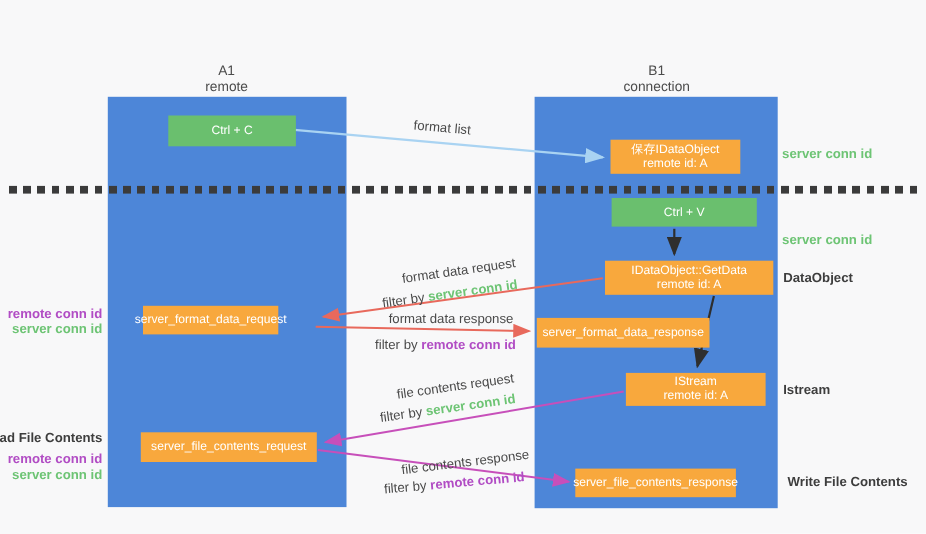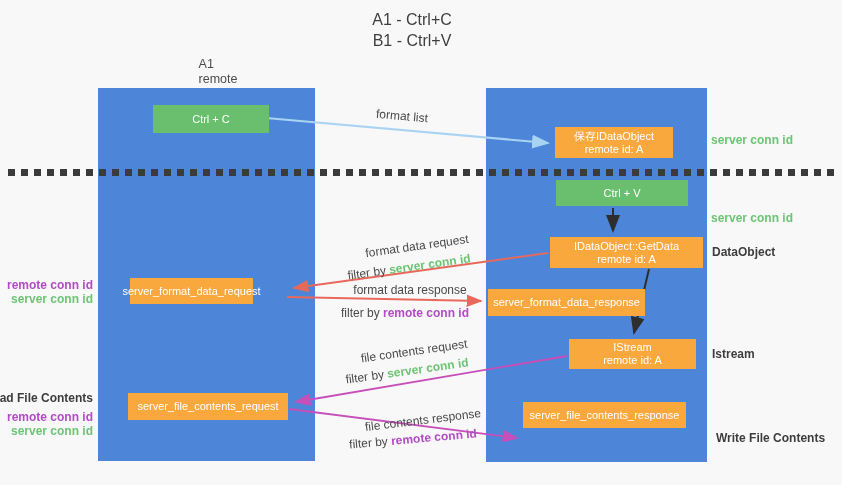--- a/index.html
+++ b/index.html
@@ -7,22 +7,22 @@
   .canvas {
     position:relative; width:842px; height:485px;
     background:#f8f8f9; overflow:hidden;
   }
   .title {
     position:absolute; left:412px; top:9px; transform:translateX(-50%);
     text-align:center; font-size:16px; line-height:21px; color:var(--text-dark);
     white-space:nowrap;
   }
   .colhead {
-    position:absolute; transform:translateX(-50%); text-align:left;
-    font-size:12.5px; line-height:15px; color:#4c4c4c; white-space:nowrap;margin-left:12px;
+    position:absolute; transform:translateX(-50%); text-align:center;
+    font-size:12.5px; line-height:15px; color:#4c4c4c; white-space:nowrap;
   }
   .col { position:absolute; background:var(--column-blue); }
   .dotted {
     position:absolute; left:8px; right:8px; top:169px; height:7px;
     background:repeating-linear-gradient(to right, #3b3b3b 0 7px, transparent 7px 13px);
   }
   .node {
     position:absolute; display:flex; flex-direction:column; align-items:center;
     justify-content:center; color:#fff; font-size:11px; line-height:13px;
     text-align:center; white-space:nowrap;
@@ -39,28 +39,28 @@
   .side.right-align { text-align:right; }
   .g { color:var(--label-green); font-weight:bold; }
   .p { color:var(--label-purple); font-weight:bold; }
   svg.arrows { position:absolute; left:0; top:0; pointer-events:none; }
 </style>
 </head>
 <body>
 
 <div class="canvas">
 
-  <div class="title">
-    <div>A1 - Ctrl+C</div>
-    <div>B1 - Ctrl+V</div>
-  </div>
 
   <div class="colhead" style="left:206px; top:57px;">
     <div>A1</div>
     <div>remote</div>
+  </div>
+  <div class="colhead" style="left:597px; top:57px;">
+    <div>B1</div>
+    <div>connection</div>
   </div>
 
   <div class="col" style="left:98px; top:88px; width:217px; height:373px;"></div>
   <div class="col" style="left:486px; top:88px; width:221px; height:374px;"></div>
 
   <div class="dotted"></div>
 
   <svg class="arrows" width="842" height="485" viewBox="0 0 842 485">
     <defs>
       <marker id="mBlue" markerWidth="9" markerHeight="7" refX="8" refY="3.5" orient="auto">
@@ -105,21 +105,21 @@
   <div class="node orange" style="left:488px; top:289px; width:157px; height:27px;">
     <div>server_format_data_response</div>
   </div>
   <div class="node orange" style="left:569px; top:339px; width:127px; height:30px;">
     <div>IStream</div>
     <div>remote id: A</div>
   </div>
   <div class="node orange" style="left:128px; top:393px; width:160px; height:27px;">
     <div>server_file_contents_request</div>
   </div>
-  <div class="node orange" style="left:523px; top:402px; width:163px; height:26px;">
+  <div class="node orange" style="left:523px; top:426px; width:146px; height:26px;">
     <div>server_file_contents_response</div>
   </div>
 
   <div class="alabel" style="left:402px; top:116px; transform:translate(-50%,-50%) rotate(5deg);">format list</div>
 
   <div class="alabel" style="left:417px; top:246px; transform:translate(-50%,-50%) rotate(-8deg);">format data request</div>
   <div class="alabel" style="left:409px; top:267px; transform:translate(-50%,-50%) rotate(-8deg);">
     <span>filter by</span>
     <span class="g">server conn id</span>
   </div>

